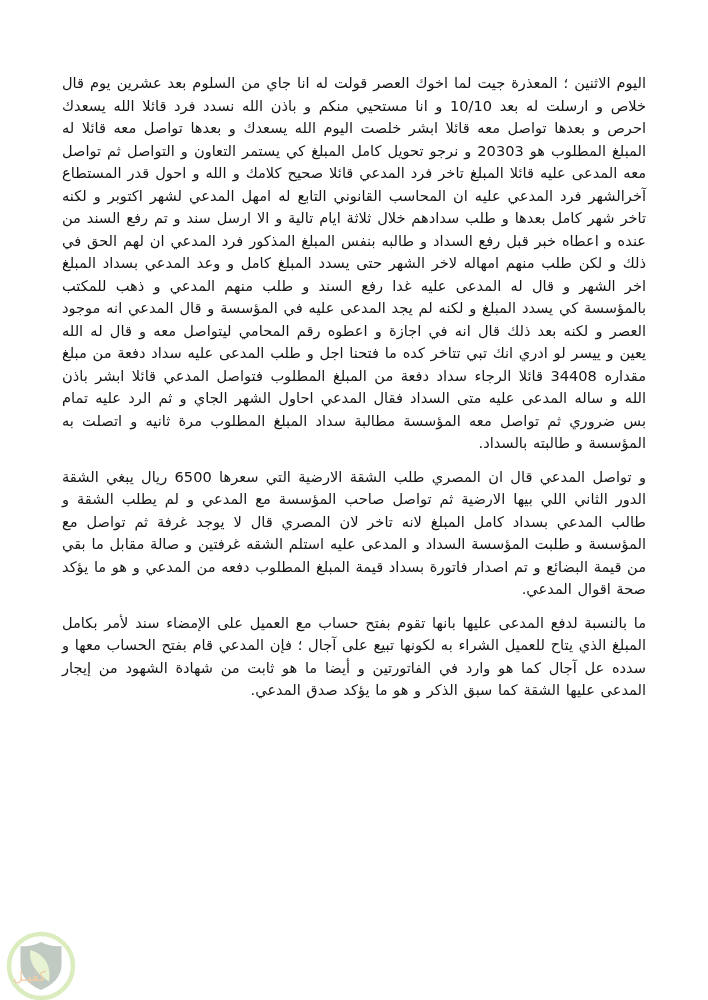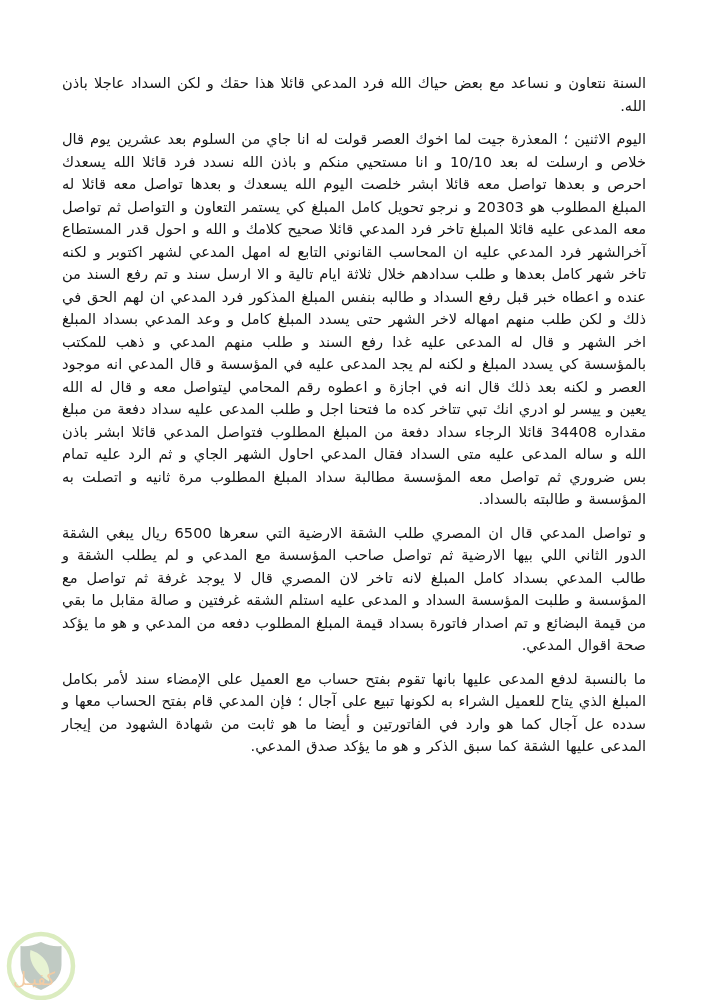--- a/index.html
+++ b/index.html
@@ -51,33 +51,32 @@
     pointer-events: none;
   }
   .watermark svg {
     display: block;
   }
   .watermark-label {
     position: absolute;
     left: 11px;
     top: 42px;
     direction: rtl;
-    font-size: 18px;
+    font-size: 14px;
     letter-spacing: 1px;
     color: #f2c394;
     font-family: "DejaVu Sans", sans-serif;
   }
 </style>
 </head>
 <body>
 
 <div class="page">
 
   <div class="doc-text" dir="rtl">
-    <p>السنة نتعاون و نساعد مع بعض حياك الله فرد المدعي قائلا هذا حقك و لكن السداد عاجلا باذن الله.</p>
     <p>اليوم الاثنين ؛ المعذرة جيت لما اخوك العصر قولت له انا جاي من السلوم بعد عشرين يوم قال خلاص و ارسلت له بعد 10/10 و انا مستحيي منكم و باذن الله نسدد فرد قائلا الله يسعدك احرص و بعدها تواصل معه قائلا ابشر خلصت اليوم الله يسعدك و بعدها تواصل معه قائلا له المبلغ المطلوب هو 20303 و نرجو تحويل كامل المبلغ كي يستمر التعاون و التواصل ثم تواصل معه المدعى عليه قائلا المبلغ تاخر فرد المدعي قائلا صحيح كلامك و الله و احول قدر المستطاع آخرالشهر فرد المدعي عليه ان المحاسب القانوني التابع له امهل المدعي لشهر اكتوبر و لكنه تاخر شهر كامل بعدها و طلب سدادهم خلال ثلاثة ايام تالية و الا ارسل سند و تم رفع السند من عنده و اعطاه خبر قبل رفع السداد و طالبه بنفس المبلغ المذكور فرد المدعي ان لهم الحق في ذلك و لكن طلب منهم امهاله لاخر الشهر حتى يسدد المبلغ كامل و وعد المدعي بسداد المبلغ اخر الشهر و قال له المدعى عليه غدا رفع السند و طلب منهم المدعي و ذهب للمكتب بالمؤسسة كي يسدد المبلغ و لكنه لم يجد المدعى عليه في المؤسسة و قال المدعي انه موجود العصر و لكنه بعد ذلك قال انه في اجازة و اعطوه رقم المحامي ليتواصل معه و قال له الله يعين و ييسر لو ادري انك تبي تتاخر كده ما فتحنا اجل و طلب المدعى عليه سداد دفعة من مبلغ مقداره 34408 قائلا الرجاء سداد دفعة من المبلغ المطلوب فتواصل المدعي قائلا ابشر باذن الله و ساله المدعى عليه متى السداد فقال المدعي احاول الشهر الجاي و ثم الرد عليه تمام بس ضروري ثم تواصل معه المؤسسة مطالبة سداد المبلغ المطلوب مرة ثانيه و اتصلت به المؤسسة و طالبته بالسداد.</p>
     <p>و تواصل المدعي قال ان المصري طلب الشقة الارضية التي سعرها 6500 ريال يبغي الشقة الدور الثاني اللي بيها الارضية ثم تواصل صاحب المؤسسة مع المدعي و لم يطلب الشقة و طالب المدعي بسداد كامل المبلغ لانه تاخر لان المصري قال لا يوجد غرفة ثم تواصل مع المؤسسة و طلبت المؤسسة السداد و المدعى عليه استلم الشقه غرفتين و صالة مقابل ما بقي من قيمة البضائع و تم اصدار فاتورة بسداد قيمة المبلغ المطلوب دفعه من المدعي و هو ما يؤكد صحة اقوال المدعي.</p>
     <p>ما بالنسبة لدفع المدعى عليها بانها تقوم بفتح حساب مع العميل على الإمضاء سند لأمر بكامل المبلغ الذي يتاح للعميل الشراء به لكونها تبيع على آجال ؛ فإن المدعي قام بفتح الحساب معها و سدده عل آجال كما هو وارد في الفاتورتين و أيضا ما هو ثابت من شهادة الشهود من إيجار المدعى عليها الشقة كما سبق الذكر و هو ما يؤكد صدق المدعي.</p>
   </div>
 
   <div class="watermark">
     <span>
       <svg width="84" height="84" viewBox="0 0 84 84" xmlns="http://www.w3.org/2000/svg">
         <circle cx="39" cy="40" r="32" fill="#ffffff" stroke="#d5e9b5" stroke-width="4.5"></circle>
         <path d="M39 16 C31.5 20 23.5 21 18.5 20 L18.5 39 C18.5 51 27.5 59 39 64 C50.5 59 59.5 51 59.5 39 L59.5 20 C54.5 21 46.5 20 39 16 Z" fill="#b6c1b9"></path>

